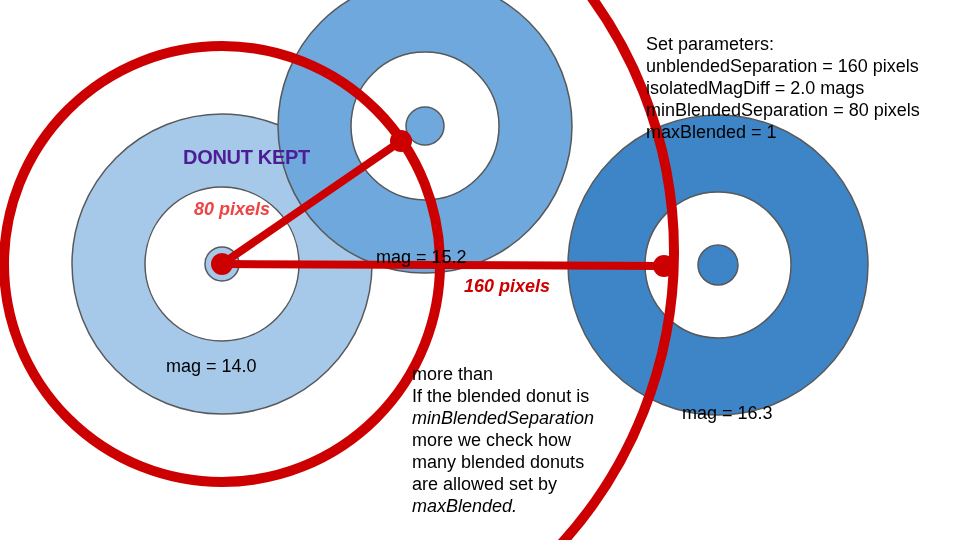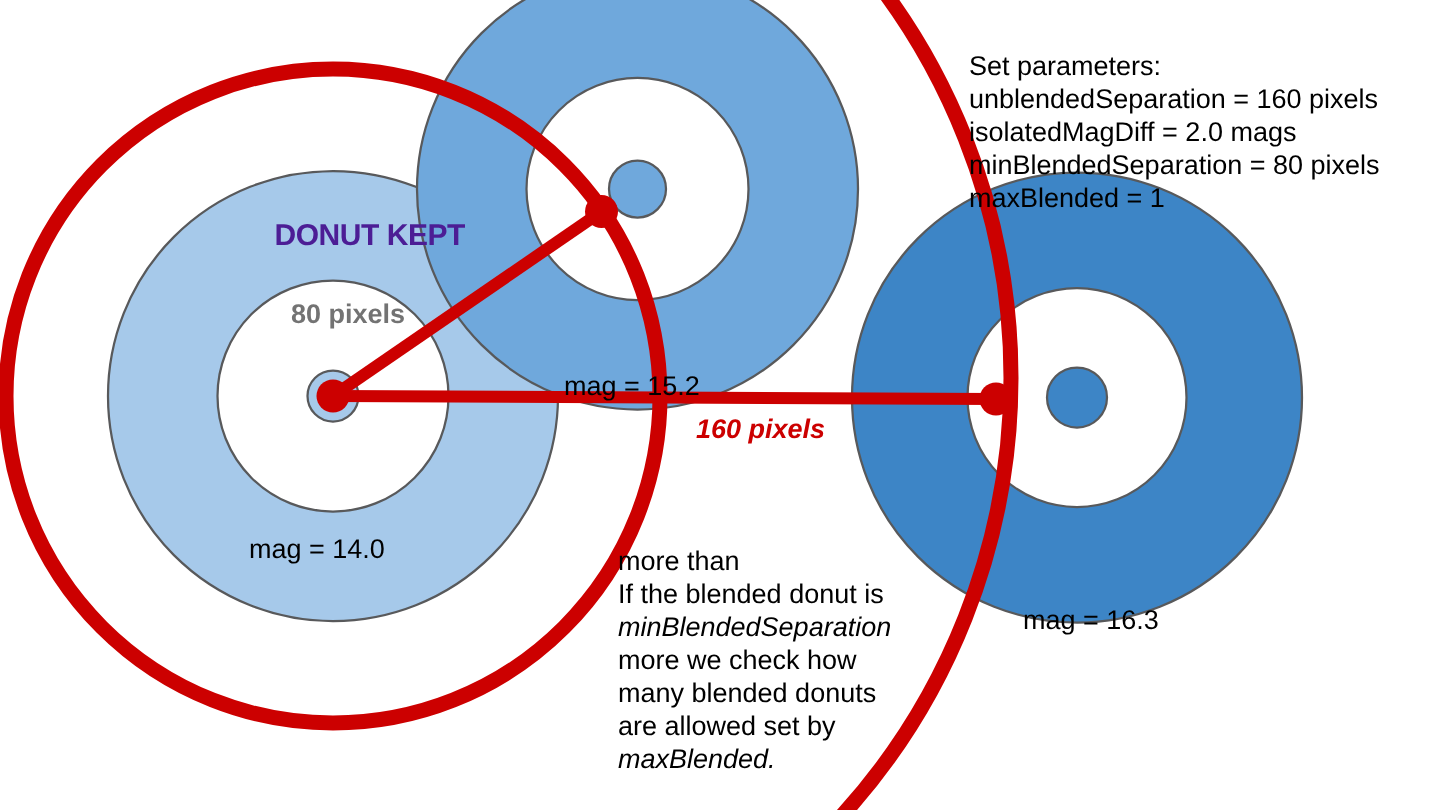--- a/index.html
+++ b/index.html
@@ -60,21 +60,21 @@
     <line x1="222" y1="264" x2="401" y2="141" stroke-width="8" stroke="#CC0000"></line>
     <line x1="222" y1="264" x2="664" y2="266" stroke-width="8" stroke="#CC0000"></line>
 
     <circle cx="222" cy="264" r="11" fill="#CC0000"></circle>
     <circle cx="401" cy="141" r="11" fill="#CC0000"></circle>
     <circle cx="664" cy="266" r="11" fill="#CC0000"></circle>
   </svg>
 
   <div class="label bold kept-title" style="left: 156px; top: 146px; color: #4c1d95; margin-left: 27px;">DONUT KEPT</div>
 
-  <div class="label bold" style="left: 194px; top: 198px; color: #737373;">80 pixels</div>
+  <div class="label bold" style="left: 194px; top: 198px; color: #ef4444; font-style: italic;">80 pixels</div>
 
   <div class="label bold" style="left: 464px; top: 275px; color: rgb(204, 0, 0); font-style: italic;">160 pixels</div>
 
   <div class="label" style="left:166px; top:355px;">mag = 14.0</div>
 
   <div class="label" style="left:376px; top:206px;margin-top:40px;">mag = 15.2</div>
 
   <div class="label" style="left:682px; top:358px;margin-top:44px;">mag = 16.3</div>
 
   <div class="textblock" style="left:646px; top:5px;margin-top:28px;">

